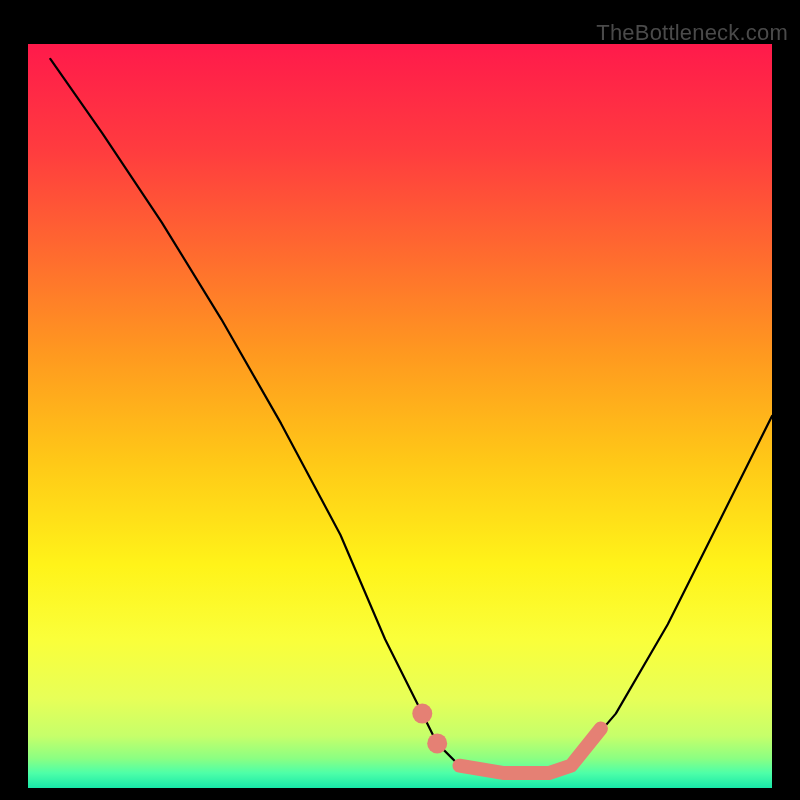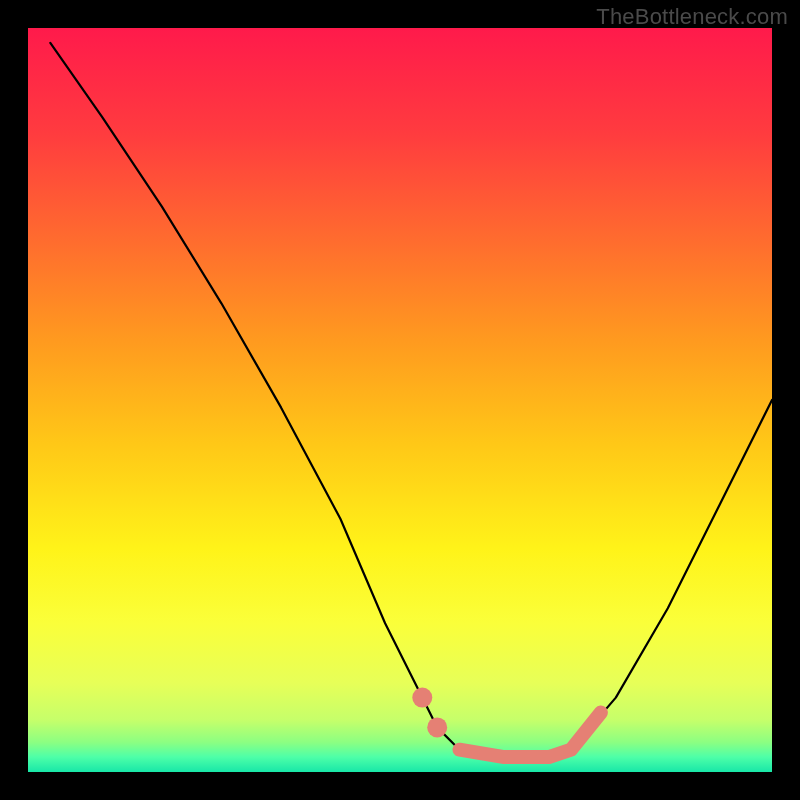--- a/index.html
+++ b/index.html
@@ -6,21 +6,21 @@
     margin: 0;
     padding: 0;
     width: 800px;
     height: 800px;
     background: #000;
     overflow: hidden;
   }
   .stage {
     position: absolute;
     left: 0;
-    top: 0;
+    top: 16px;
     width: 800px;
     height: 576px;
     background: #000;
   }
   .plot {
     position: absolute;
     left: 28px;
     top: 28px;
     width: 744px;
     height: 744px;

